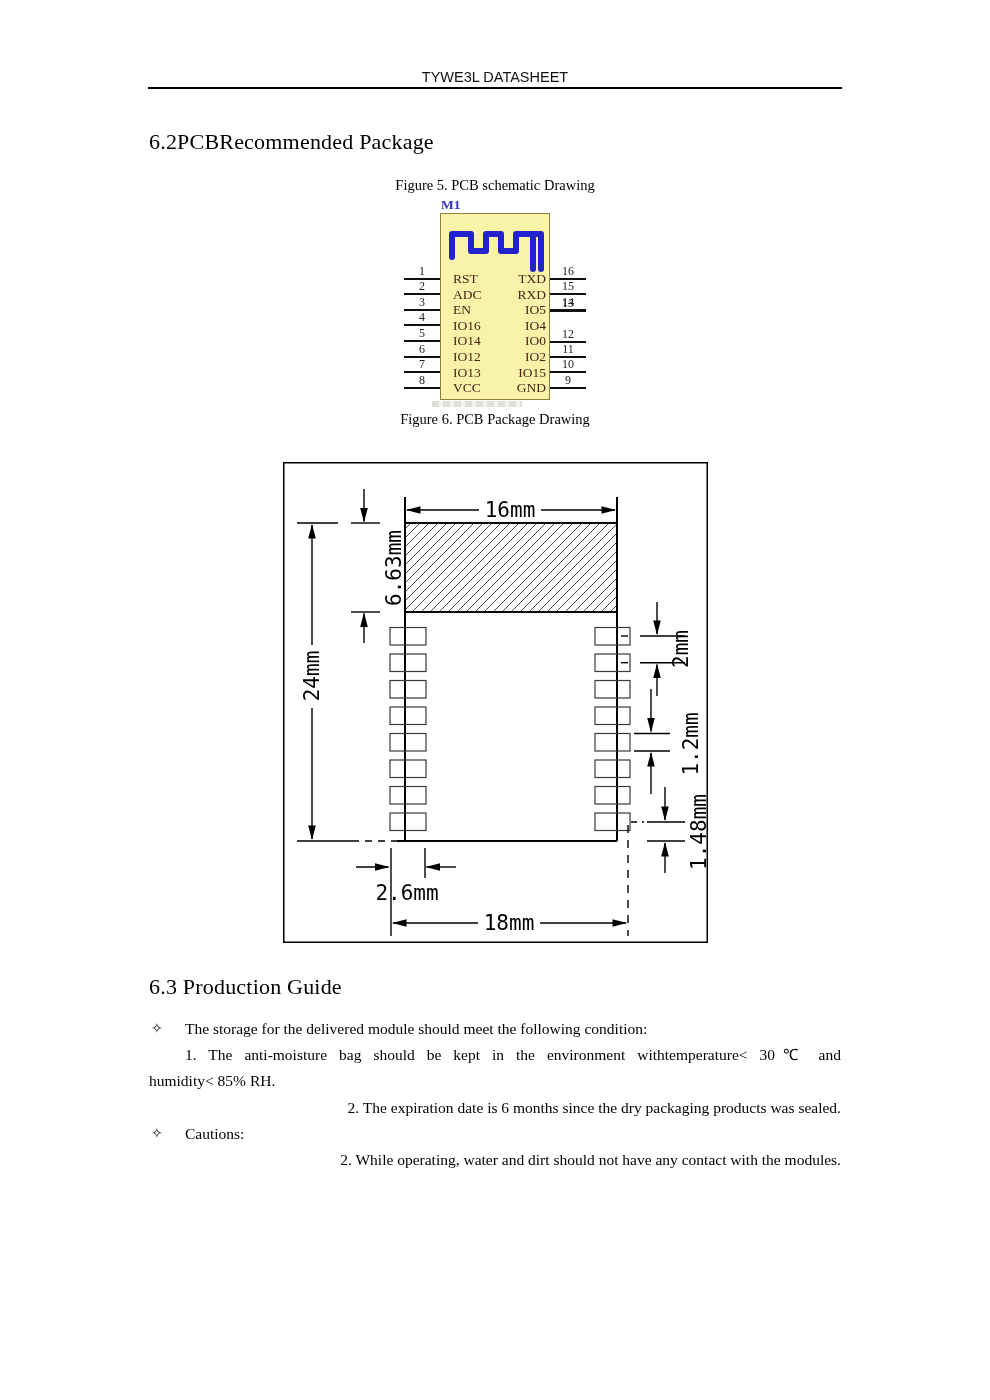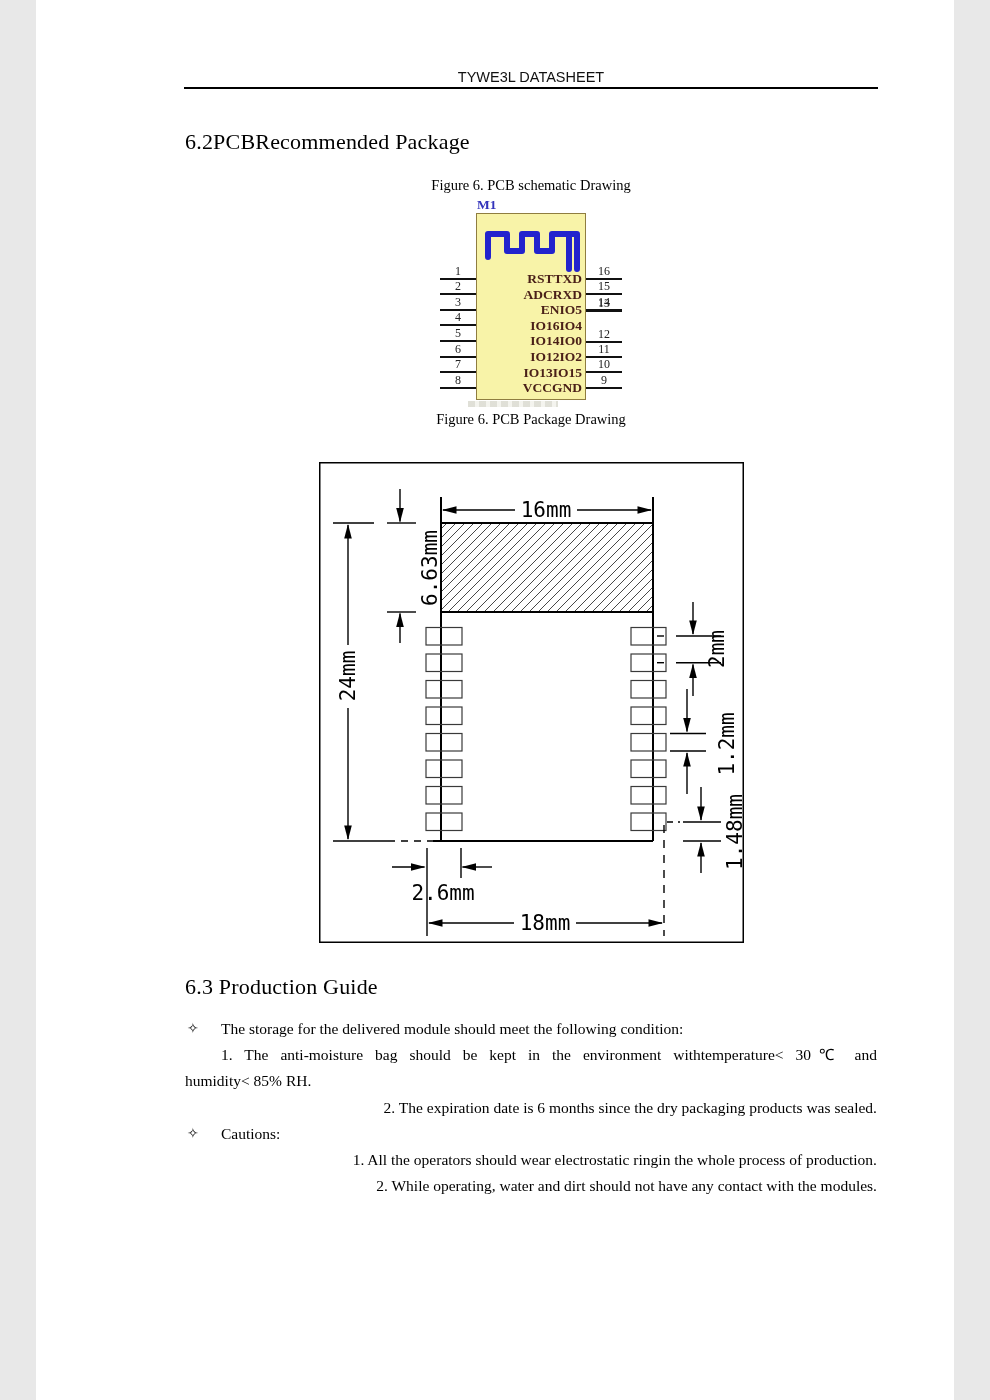--- a/index.html
+++ b/index.html
@@ -1,17 +1,17 @@
 <!DOCTYPE html>
 <html><head>
 <meta charset="utf-8">
 <style>
   html,body{margin:0;padding:0;background:#e8e8e8;}
   .page{
-    position:relative; width:918px; height:1400px; background:#ffffff;
+    position:relative; width:990px; height:1400px; background:#ffffff;
     font-family:"Liberation Serif", serif; color:#000; overflow:hidden;
     margin:0 auto;
   }
   .abs{position:absolute;}
   
   .hdr-title{top:69px; left:0; width:990px; text-align:center;
     font-family:"Liberation Sans", sans-serif; font-size:14.5px; color:#111;}
   .hdr-rule{top:87px; left:148px; width:694px; height:2px; background:#000;}
   
   .sec-h{font-size:22px; font-weight:normal; letter-spacing:.2px;}
@@ -20,22 +20,22 @@
   
   .figcap{left:0; width:990px; text-align:center; font-size:14.5px;}
   .cap5{top:177px;}
   .cap6{top:411px;}
   
   .m1{top:197px; left:441px; font-size:13.5px; font-weight:bold; color:#3434bb;}
   .modbox{top:213px; left:440px; width:110px; height:187px;
     background:#f8f3a8; border:1.5px solid #8f7d40; box-sizing:border-box;}
   .ant-svg{position:absolute; top:0; left:0; overflow:visible;}
   .pinrow{position:absolute; left:12px; width:93px; height:17px; line-height:17px;
-    display:flex; justify-content:flex-end;
-    font-size:13.5px; font-weight:bold; color:#4a2018;}
+    display:flex; justify-content:space-between;
+    font-size:13.5px; font-weight:normal; color:#4a2018;}
   .stub{position:absolute; width:36px; height:14px; border-bottom:2px solid #111;
     text-align:center; font-size:12px; line-height:14px; color:#222;}
   .stub-l{left:404px;}
   .stub-r{left:550px;}
   .smudge{top:401px; left:432px; width:90px; height:6px; opacity:.45;
     background:repeating-linear-gradient(90deg,#b9b9a6 0 7px,#e6e6da 7px 11px);}
   
   .fig6{top:462px; left:283px;}
   svg{overflow:visible; display:block;}
   .dimtxt{font-family:"DejaVu Sans Mono", monospace; font-size:21px; fill:#000;}
@@ -50,21 +50,21 @@
 </head>
 <body>
 
 <div class="page">
 
   <div class="abs hdr-title">TYWE3L DATASHEET</div>
   <div class="abs hdr-rule"></div>
 
   <div class="abs sec-h h62">6.2PCBRecommended Package</div>
 
-  <div class="abs figcap cap5">Figure 6. PCB schematic Drawing</div>
+  <div class="abs figcap cap5">Figure 5. PCB schematic Drawing</div>
 
   <div class="abs m1">M1</div>
 
   <div class="abs modbox">
     <svg class="ant-svg" width="110" height="60" viewBox="0 0 110 60">
       <path d="M11 43 V20 H30 V37 H45 V20 H60 V37 H75 V20 H100 V55" fill="none" stroke="#2323cd" stroke-width="6" stroke-linejoin="round" stroke-linecap="round"></path>
       <path d="M92 21 V55" fill="none" stroke="#2323cd" stroke-width="6" stroke-linecap="round"></path>
     </svg>
     <div class="pinrow" style="top:56px">
         <span>RST</span>
@@ -223,17 +223,16 @@
       <span class="bullet">✧</span>
       <span>The storage for the delivered module should meet the following condition:</span>
     </div>
     <div class="g-line ind-36 just">1. The anti-moisture bag should be kept in the environment withtemperature&lt; 30℃ and</div>
     <div class="g-line">humidity&lt; 85% RH.</div>
     <div class="g-line ind-36">2. The expiration date is 6 months since the dry packaging products was sealed.</div>
     <div class="g-line pad-36">
       <span class="bullet">✧</span>
       <span>Cautions:</span>
     </div>
-    <div class="g-line ind-36">1. All the operators should wear electrostatic ringin the whole process of production.</div>
     <div class="g-line ind-36">2. While operating, water and dirt should not have any contact with the modules.</div>
   </div>
 
 </div>
 
 </body></html>

